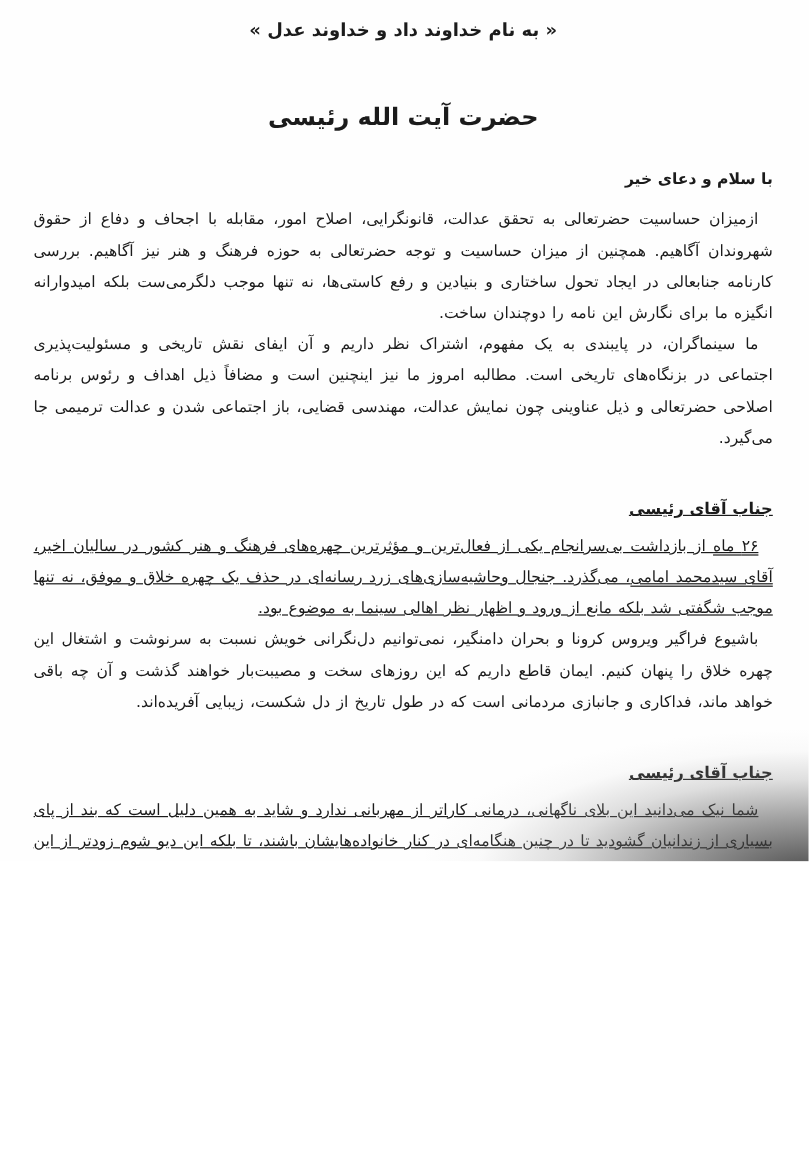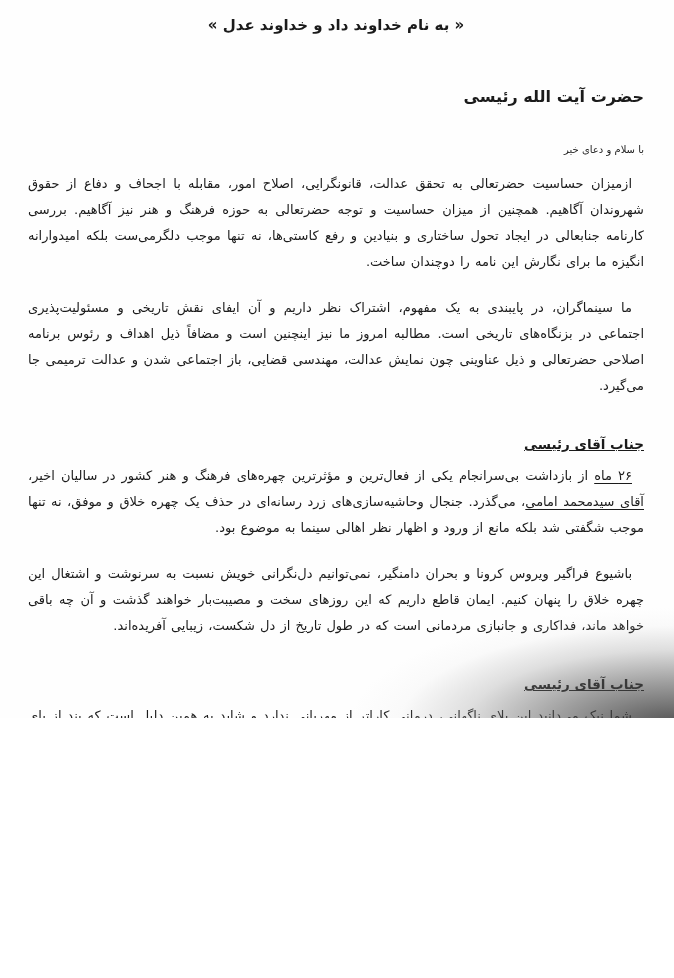--- a/index.html
+++ b/index.html
@@ -25,39 +25,41 @@
   .bismillah {
     text-align: center;
     font-weight: bold;
     font-size: 15px;
     line-height: 22px;
     margin: 0;
   }
   .recipient {
     margin-top: 48px;
     font-weight: bold;
-    font-size: 16px;
+    font-size: 20px;
     line-height: 26px;
+    text-align: center;
   }
   .recipient div { margin: 0; }
   .salutation {
     margin-top: 26px;
-    font-size: 10px;
+    font-size: 13px;
     line-height: 27px;
+    font-weight: bold;
   }
   p.body-par {
     margin: 8px 0 0 0;
     font-size: 13px;
     line-height: 26px;
     text-align: justify;
     text-indent: 12px;
     word-spacing: 1px;
   }
-  p.body-par.tight { margin-top: 5px; }
-  p.body-par.gap   { margin-top: 20px; }
+  p.body-par.tight { margin-top: 5px; text-decoration: underline; }
+  p.body-par.gap   { margin-top: 0; }
   .section-heading {
     margin: 32px 0 0 0;
     font-weight: bold;
     font-size: 13.5px;
     line-height: 27px;
     text-decoration: underline;
   }
   .underlined {
     text-decoration: underline;
     text-underline-offset: 3px;

